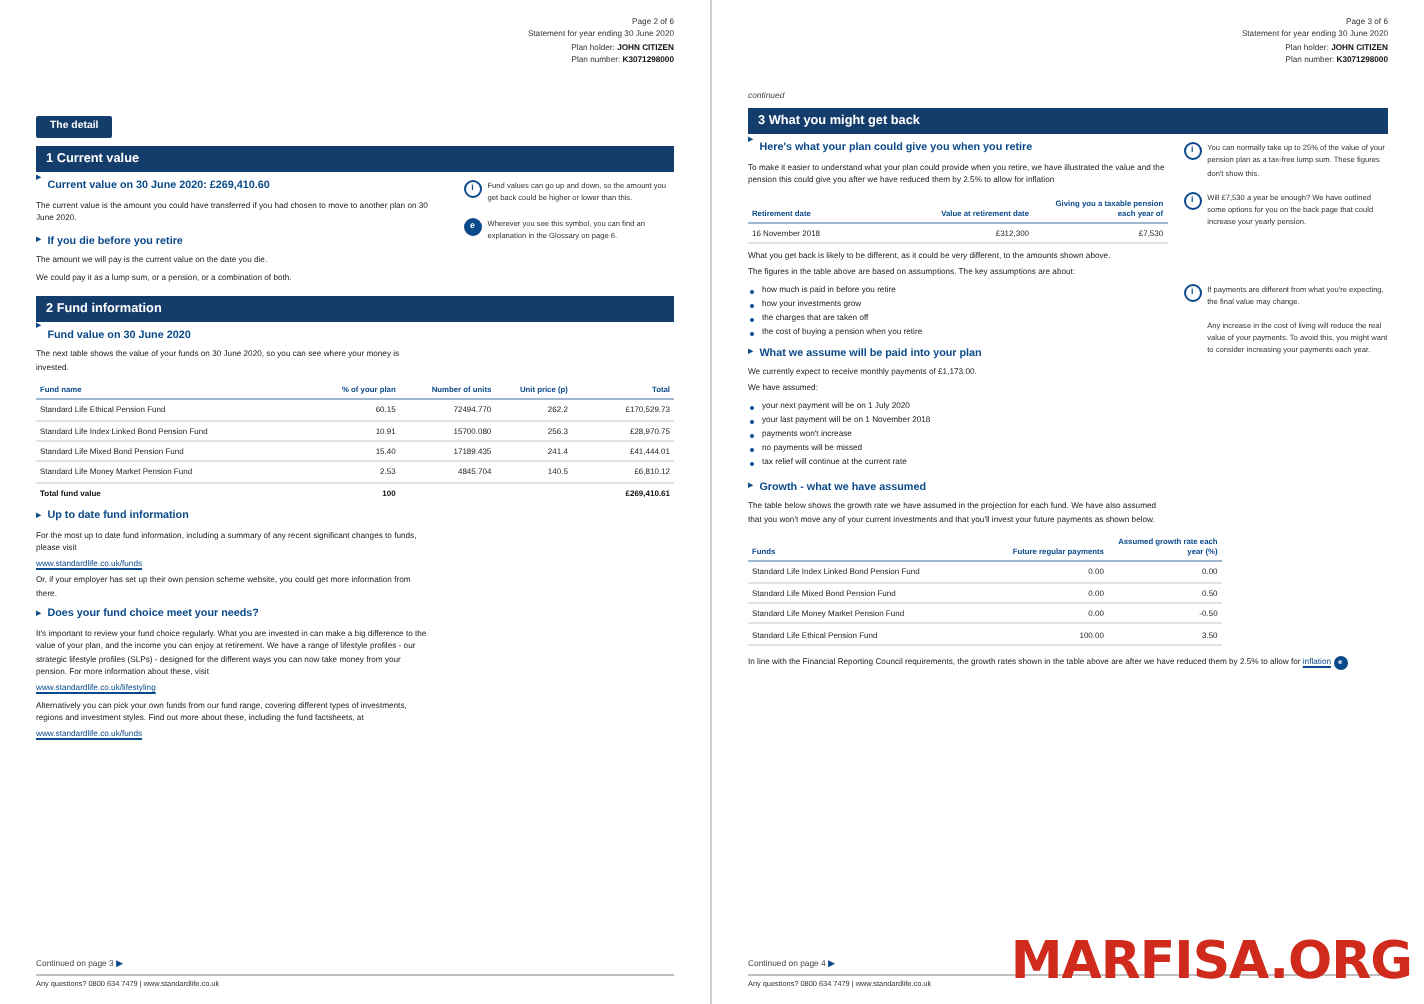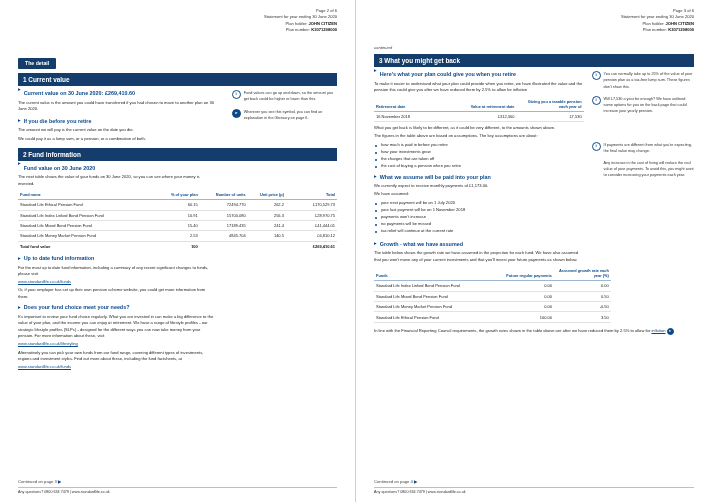--- a/index.html
+++ b/index.html
@@ -317,13 +317,14 @@
 
     <div class="footer">
       <div class="contin">
         <span>Continued on page 4</span>
         <span class="arrow2">▶</span>
       </div>
       <div class="footline">Any questions? 0800 634 7479 | www.standardlife.co.uk</div>
     </div>
   </div>
 
+  <div class="wm">MARFISA.ORG</div>
 </div>
 
 </body></html>

